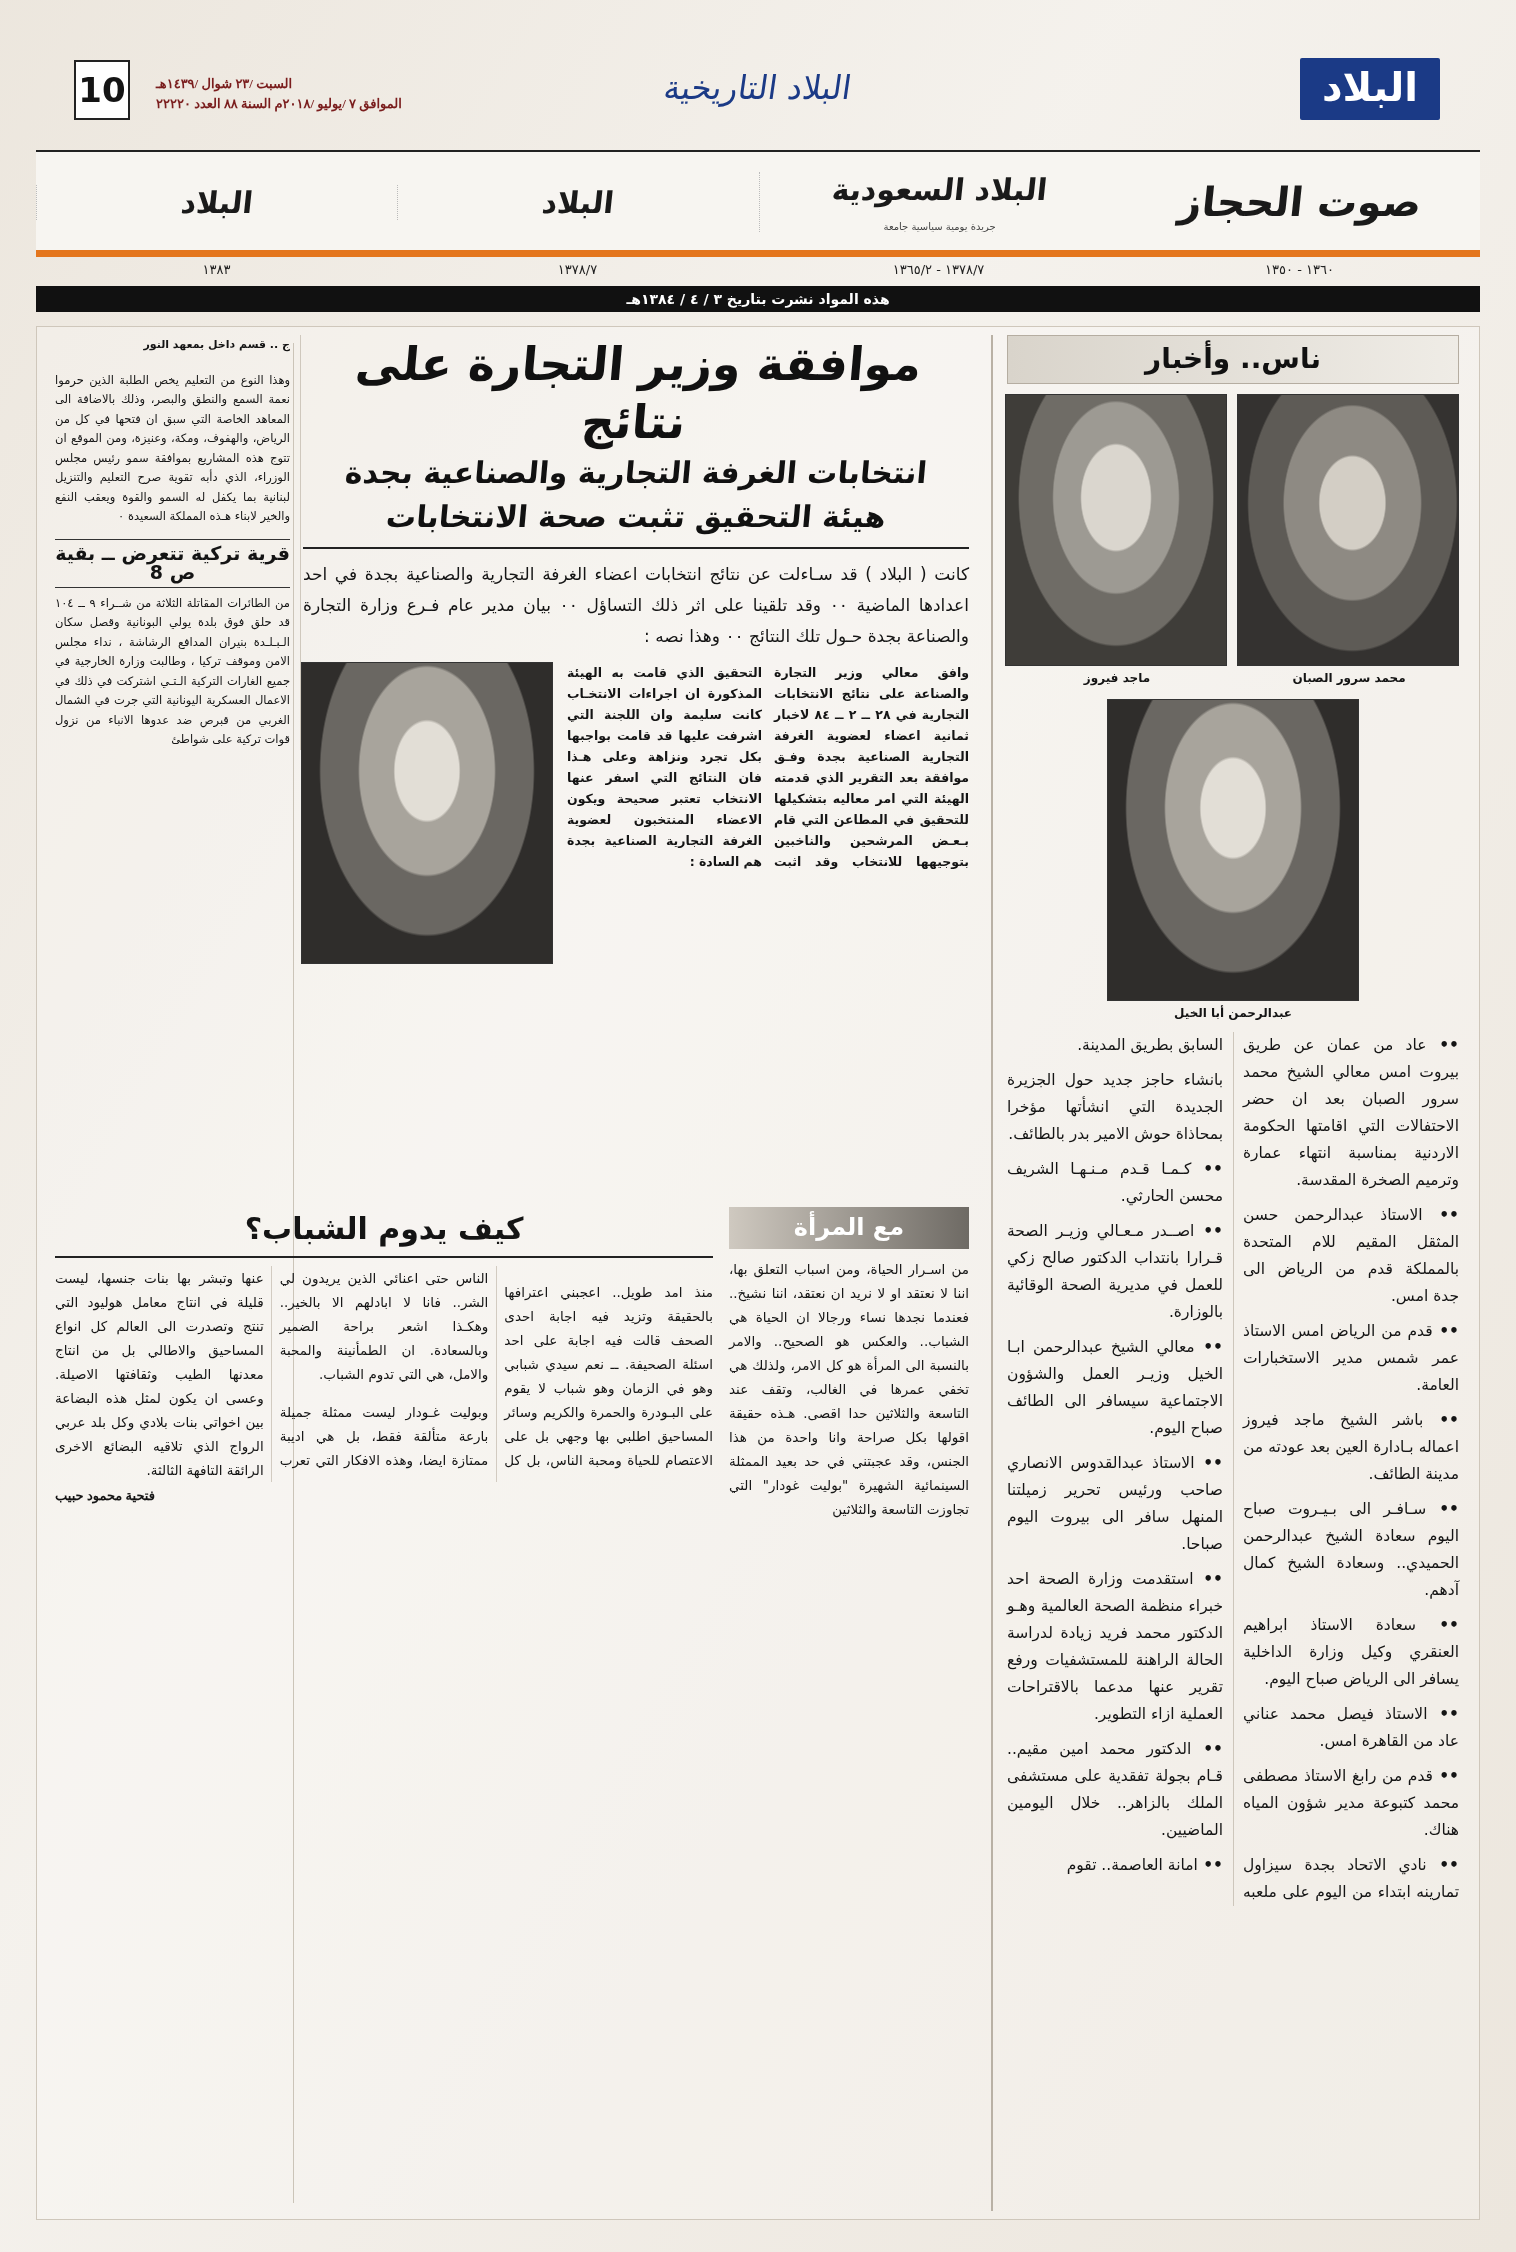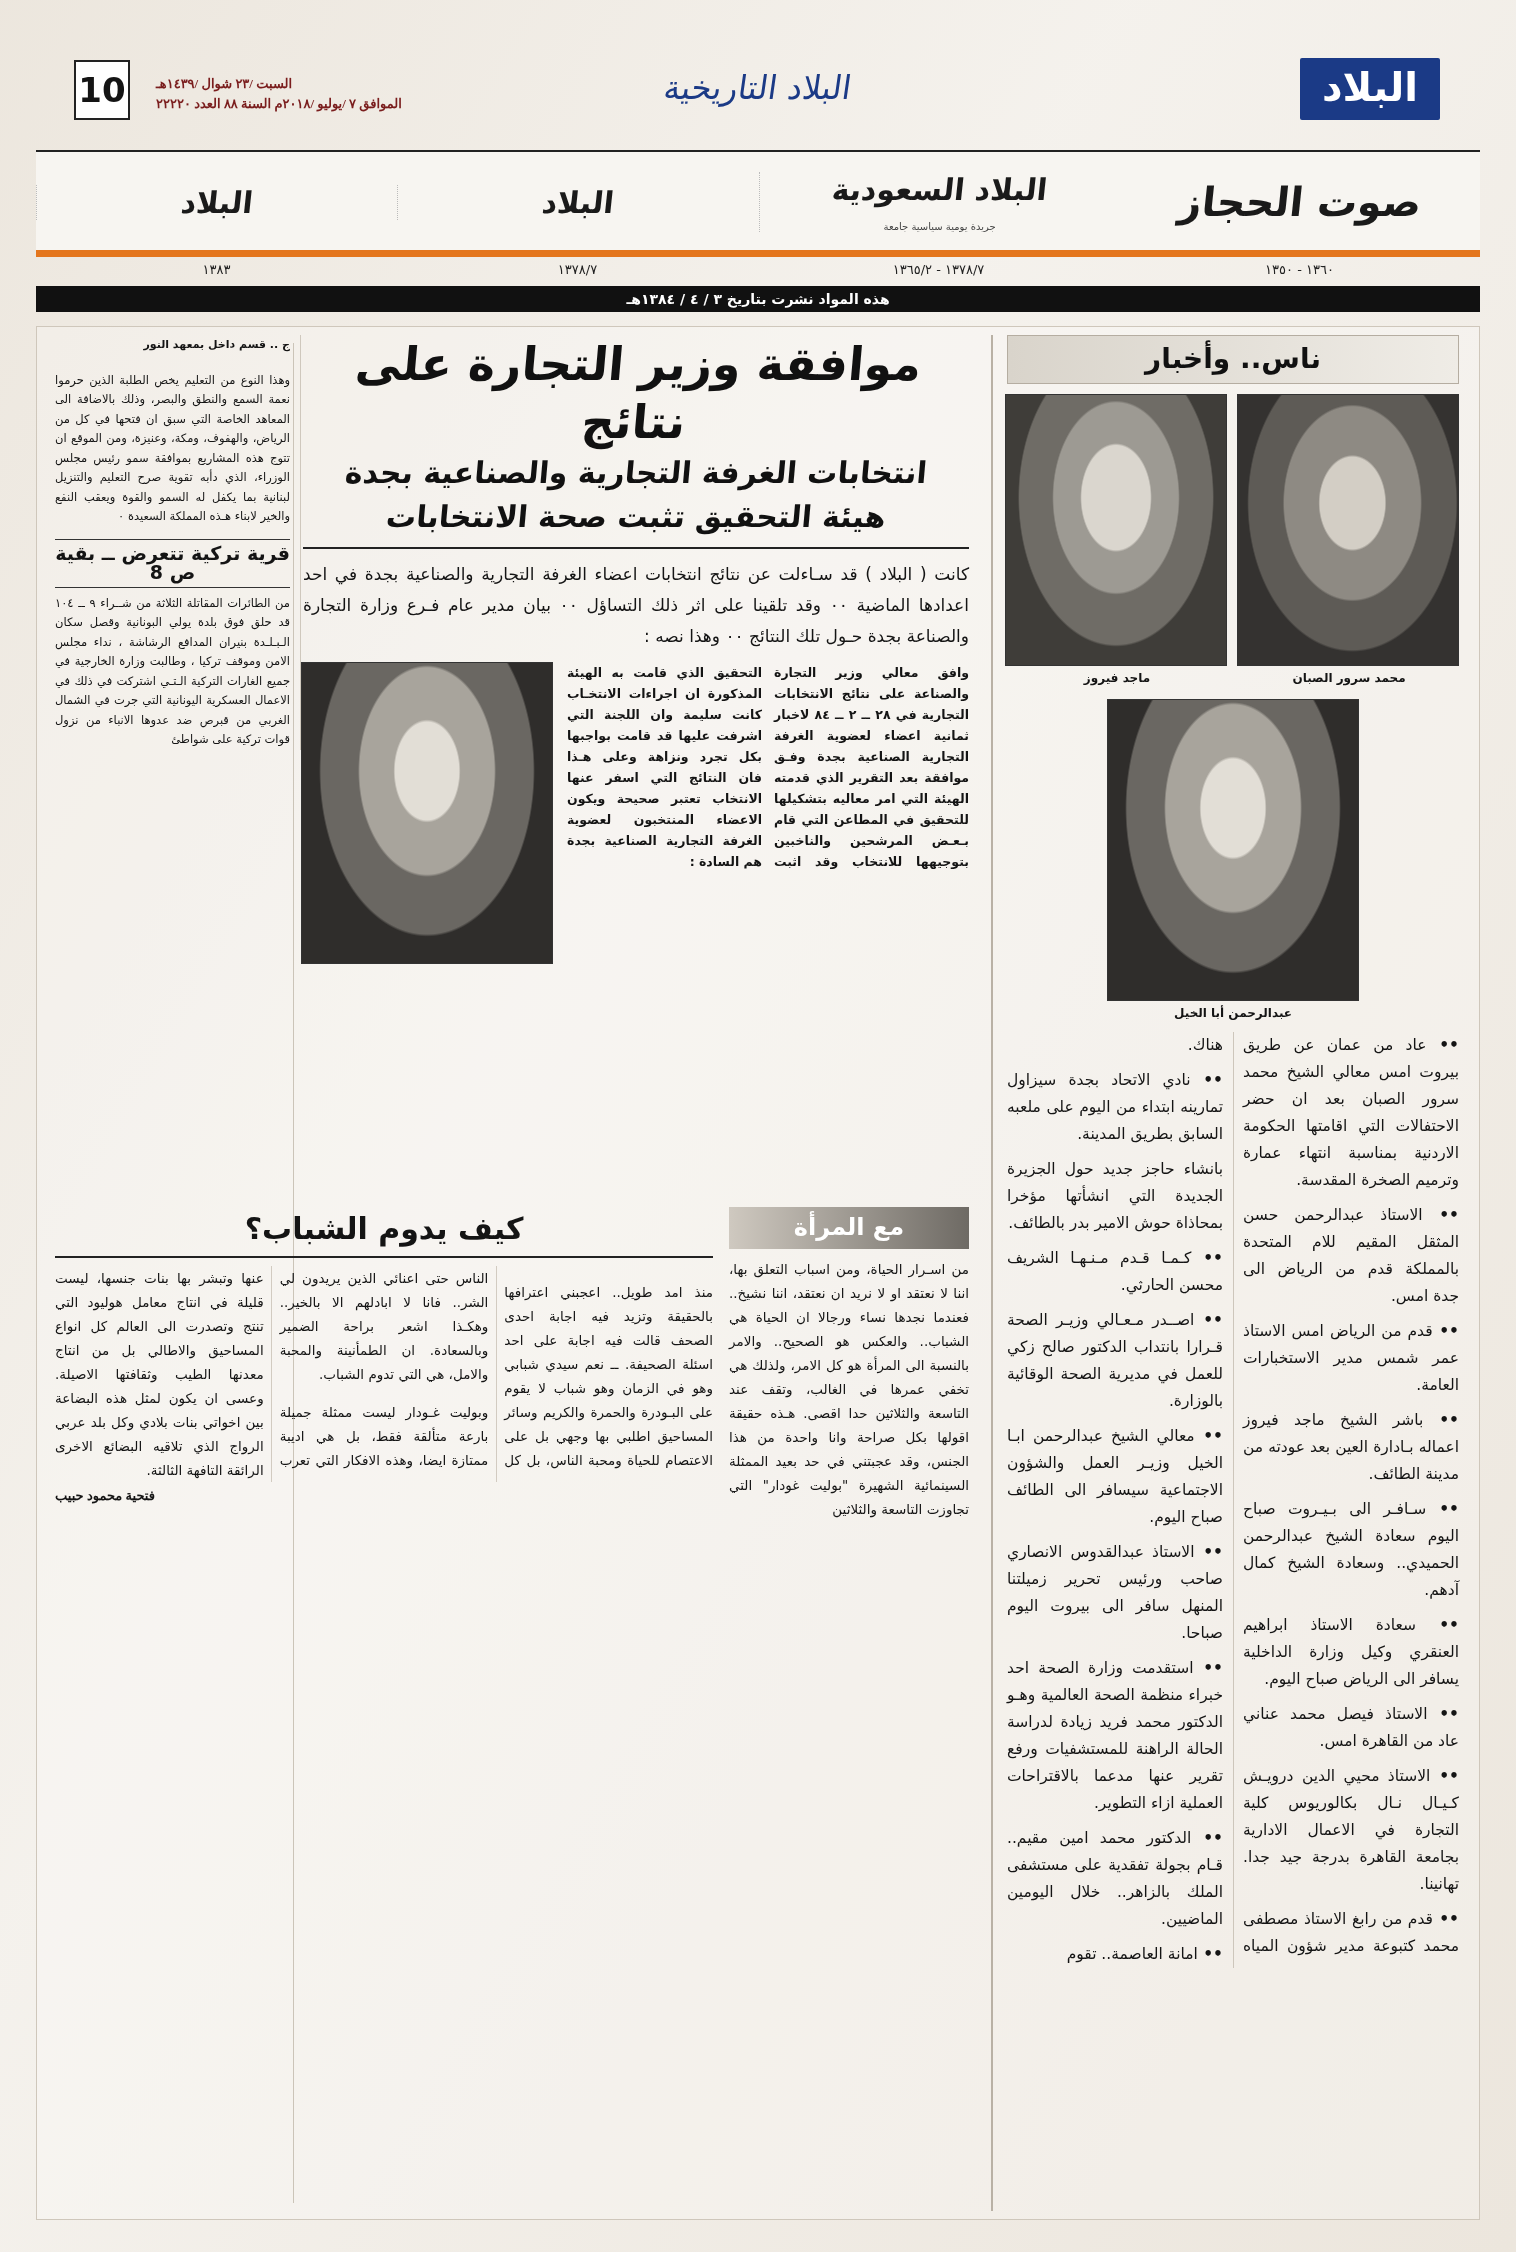--- a/index.html
+++ b/index.html
@@ -287,21 +287,20 @@
       </div>
 
       <div class="news-body">
         <p class="bullets">عاد من عمان عن طريق بيروت امس معالي الشيخ محمد سرور الصبان بعد ان حضر الاحتفالات التي اقامتها الحكومة الاردنية بمناسبة انتهاء عمارة وترميم الصخرة المقدسة.</p>
         <p class="bullets">الاستاذ عبدالرحمن حسن المثقل المقيم للام المتحدة بالمملكة قدم من الرياض الى جدة امس.</p>
         <p class="bullets">قدم من الرياض امس الاستاذ عمر شمس مدير الاستخبارات العامة.</p>
         <p class="bullets">باشر الشيخ ماجد فيروز اعماله بـادارة العين بعد عودته من مدينة الطائف.</p>
         <p class="bullets">سـافـر الى بـيـروت صباح اليوم سعادة الشيخ عبدالرحمن الحميدي.. وسعادة الشيخ كمال آدهم.</p>
         <p class="bullets">سعادة الاستاذ ابراهيم العنقري وكيل وزارة الداخلية يسافر الى الرياض صباح اليوم.</p>
         <p class="bullets">الاستاذ فيصل محمد عناني عاد من القاهرة امس.</p>
-        <p class="bullets">الاستاذ محيي الدين درويـش كـيـال نـال بكالوريوس كلية التجارة في الاعمال الادارية بجامعة القاهرة بدرجة جيد جدا. تهانينا.</p>
         <p class="bullets">قدم من رابغ الاستاذ مصطفى محمد كتبوعة مدير شؤون المياه هناك.</p>
         <p class="bullets">نادي الاتحاد بجدة سيزاول تمارينه ابتداء من اليوم على ملعبه السابق بطريق المدينة.</p>
         <p>بانشاء حاجز جديد حول الجزيرة الجديدة التي انشأتها مؤخرا بمحاذاة حوش الامير بدر بالطائف.</p>
         <p class="bullets">كـمـا قـدم مـنـهـا الشريف محسن الحارثي.</p>
         <p class="bullets">اصــدر مـعـالي وزيـر الصحة قـرارا بانتداب الدكتور صالح زكي للعمل في مديرية الصحة الوقائية بالوزارة.</p>
         <p class="bullets">معالي الشيخ عبدالرحمن ابـا الخيل وزيـر العمل والشؤون الاجتماعية سيسافر الى الطائف صباح اليوم.</p>
         <p class="bullets">الاستاذ عبدالقدوس الانصاري صاحب ورئيس تحرير زميلتنا المنهل سافر الى بيروت اليوم صباحا.</p>
         <p class="bullets">استقدمت وزارة الصحة احد خبراء منظمة الصحة العالمية وهـو الدكتور محمد فريد زيادة لدراسة الحالة الراهنة للمستشفيات ورفع تقرير عنها مدعما بالاقتراحات العملية ازاء التطوير.</p>
         <p class="bullets">الدكتور محمد امين مقيم.. قـام بجولة تفقدية على مستشفى الملك بالزاهر.. خلال اليومين الماضيين.</p>
         <p class="bullets">امانة العاصمة.. تقوم</p>

